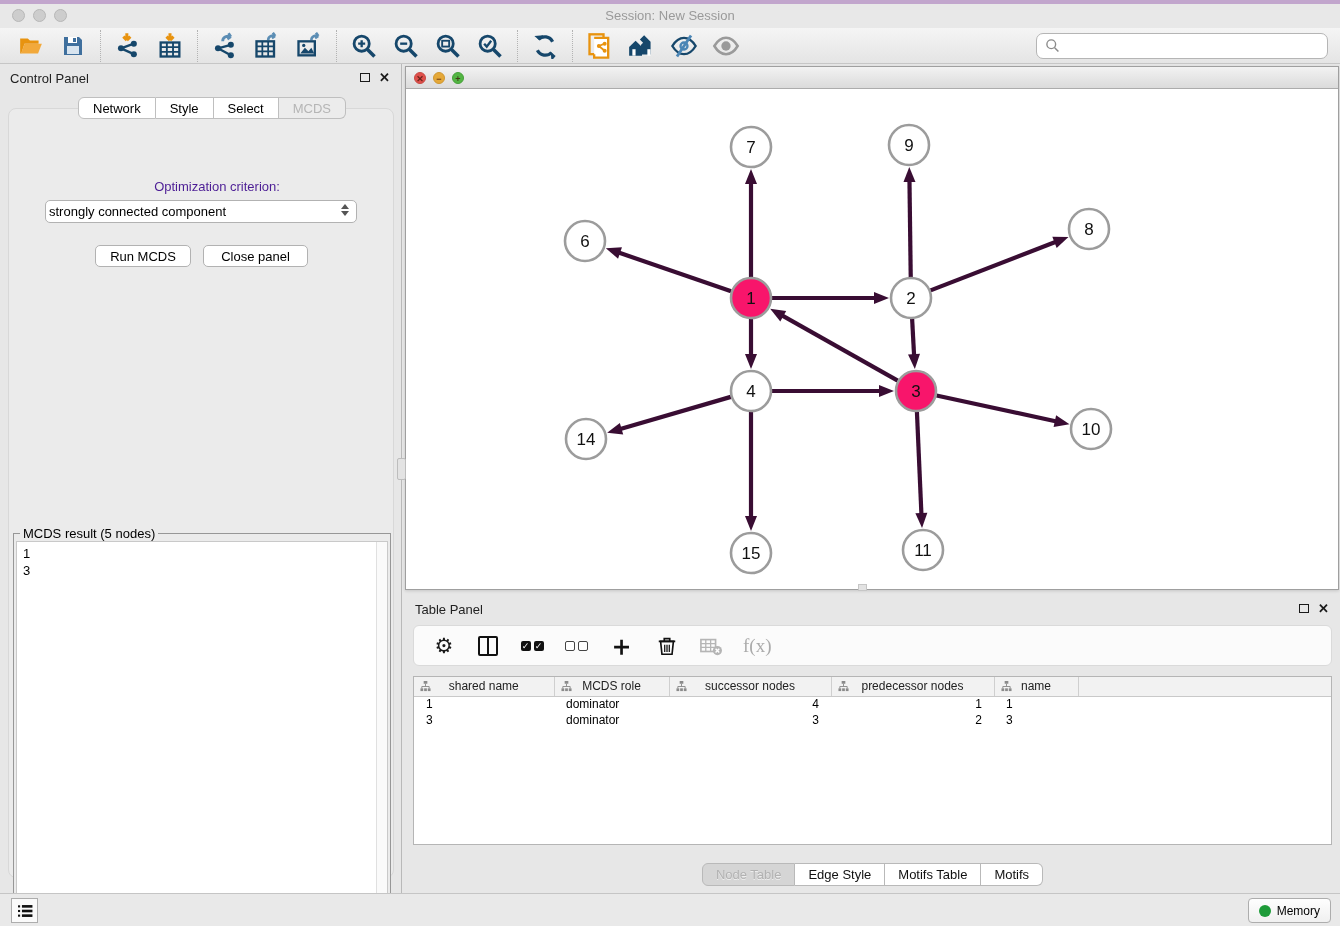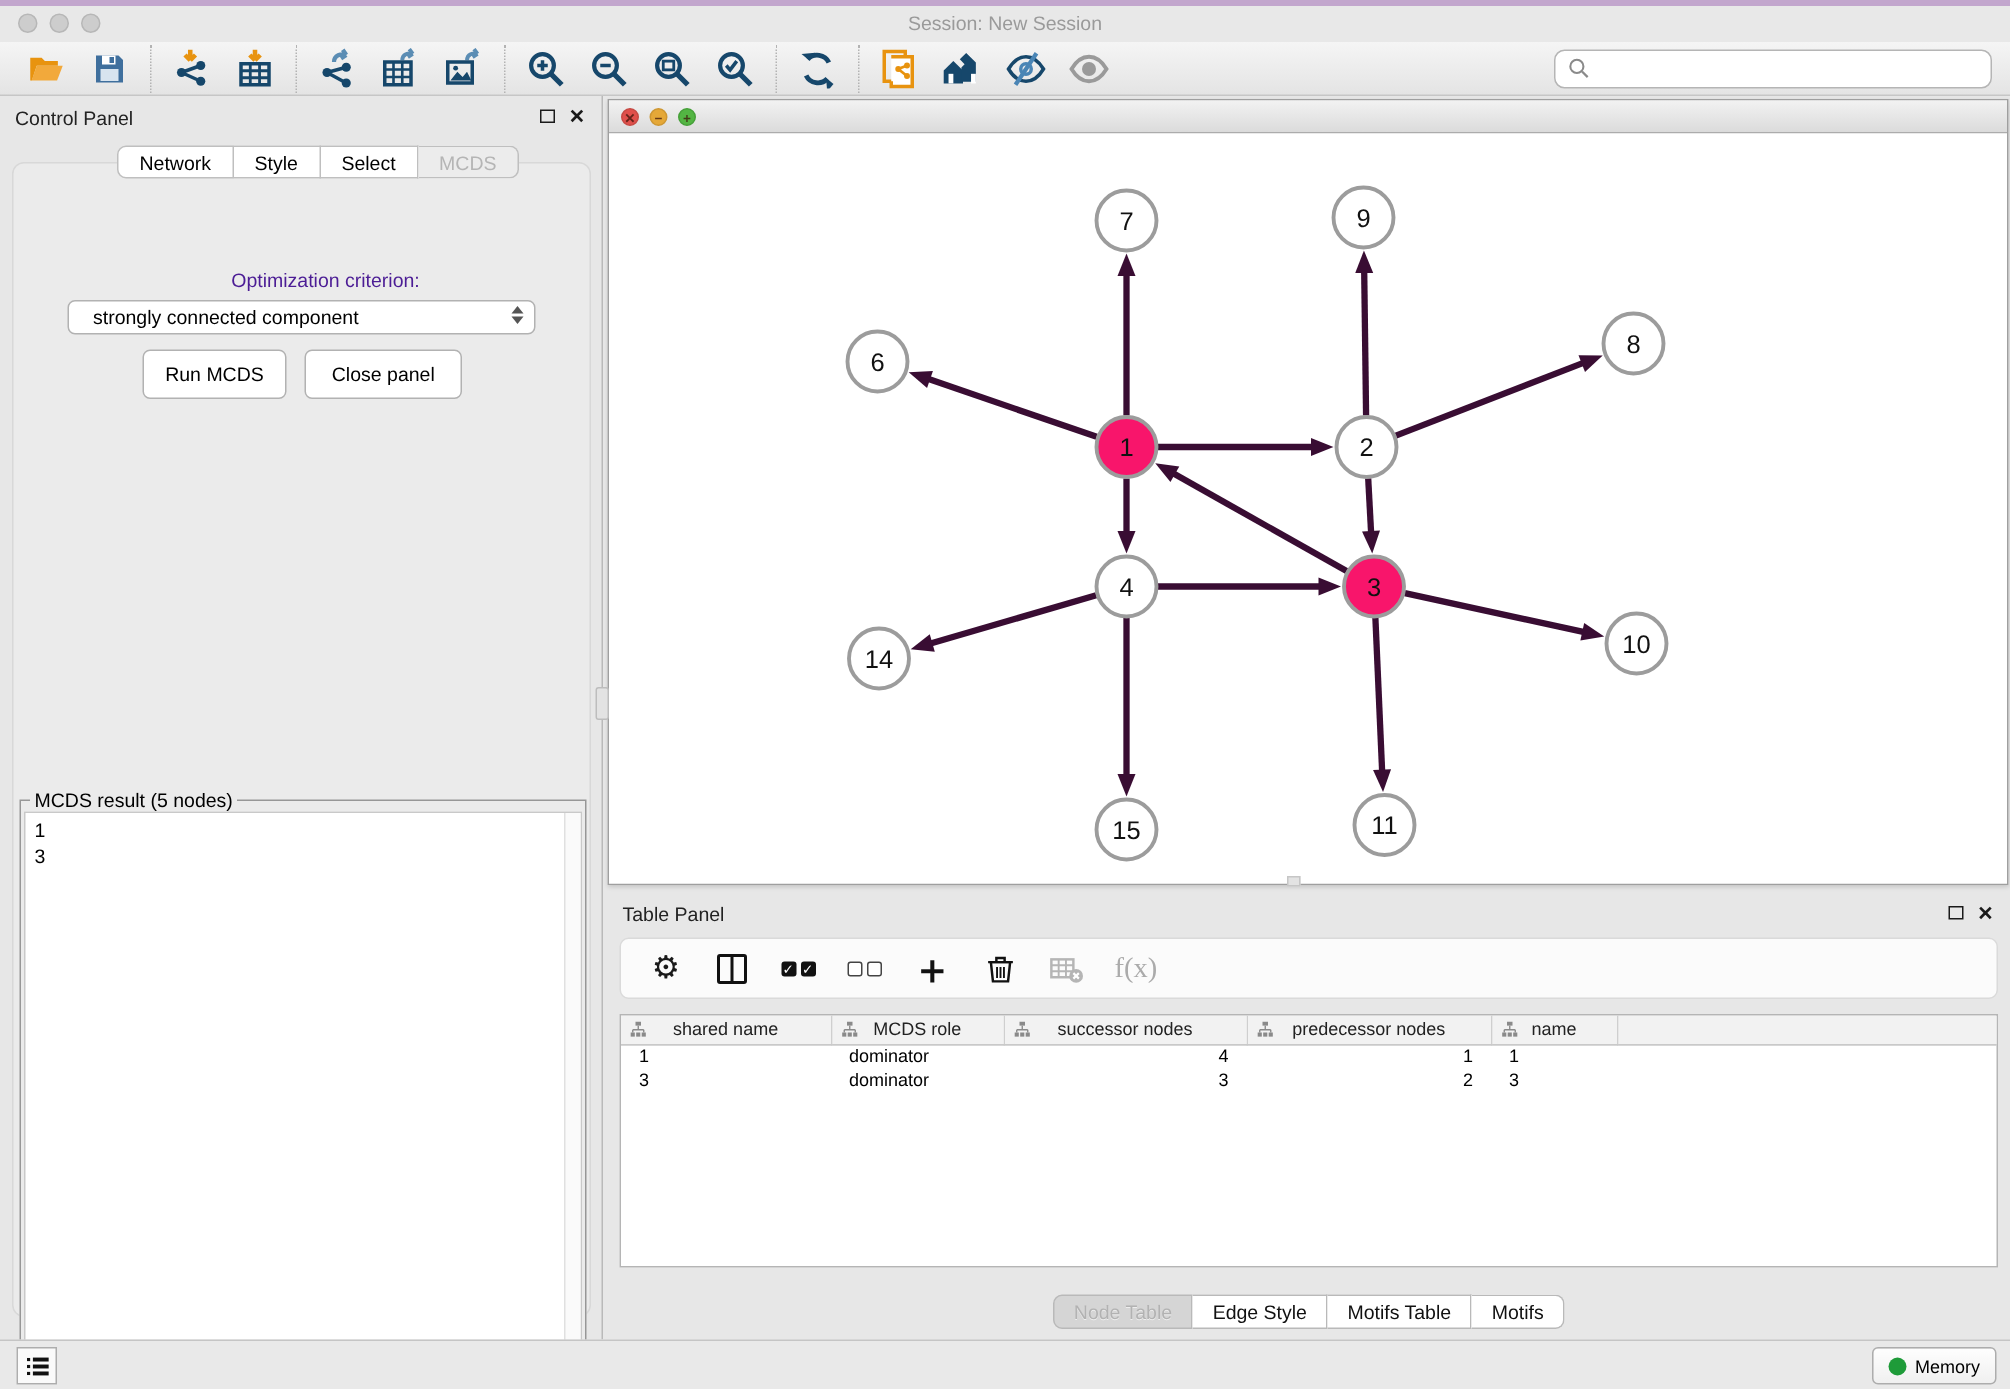--- a/index.html
+++ b/index.html
@@ -34,25 +34,25 @@
   .cp-tab { height:22px; border:1px solid #BFBFBF; border-left:none; background:#FFF; color:#000;
     font-size:13px; display:flex; align-items:center; justify-content:center; padding:0 14px; }
   .cp-tab:first-child { border-left:1px solid #BFBFBF; border-top-left-radius:6px; border-bottom-left-radius:6px; }
   .cp-tab:last-child { border-top-right-radius:6px; border-bottom-right-radius:6px; }
   .cp-tab.selected { background:#ECECEC; color:#B5B5B5; }
 
   .cp-inner { position:absolute; left:8px; top:44px; width:386px; height:770px; background:#EBEBEB;
     border:1px solid #D8D8D8; border-radius:8px; }
   .opt-label { position:absolute; left:16px; width:100%; top:70px; text-align:center; font-size:13px; color:#4c1d95; }
   .criterion-select { position:absolute; left:36px; top:91px; width:312px; height:23px; background:#FFF;
-    border:1px solid #B2B2B2; border-radius:5px; display:flex; align-items:center; font-size:13px; padding-left:16px; }
+    border:1px solid #B2B2B2; border-radius:5px; display:flex; align-items:center; font-size:13px; padding-left:3px; }
   .stepper { position:absolute; right:7px; top:3px; display:flex; flex-direction:column; gap:2px; align-items:center; }
   .stepper .up { width:0; height:0; border-left:4px solid transparent; border-right:4px solid transparent; border-bottom:5px solid #555; }
   .stepper .down { width:0; height:0; border-left:4px solid transparent; border-right:4px solid transparent; border-top:5px solid #555; }
-  .cp-btn { position:absolute; top:124px; height:33px; background:#FFF; border:1px solid #B2B2B2; border-radius:5px;
+  .cp-btn { position:absolute; top:136px; height:22px; background:#FFF; border:1px solid #B2B2B2; border-radius:5px;
     font-size:13px; display:flex; align-items:center; justify-content:center; color:#000; }
   .btn-run { left:86px; width:96px; }
   .btn-closepanel { left:194px; width:105px; }
 
   .result-fieldset { position:absolute; left:4px; top:424px; width:378px; height:378px;
     border:1px solid #979797; background:#EBEBEB; }
   .result-legend { position:absolute; left:6px; top:-8px; background:#EBEBEB; padding:0 3px; font-size:13px; color:#000; }
   .result-body { position:absolute; left:2px; top:7px; right:2px; bottom:2px; background:#FFF; border:1px solid #C9C9C9; }
   .result-scroll { position:absolute; right:0; top:0; bottom:0; width:11px; background:#FAFAFA; border-left:1px solid #E0E0E0; }
   .result-line { font-size:13px; line-height:17px; padding-left:6px; color:#000; }

